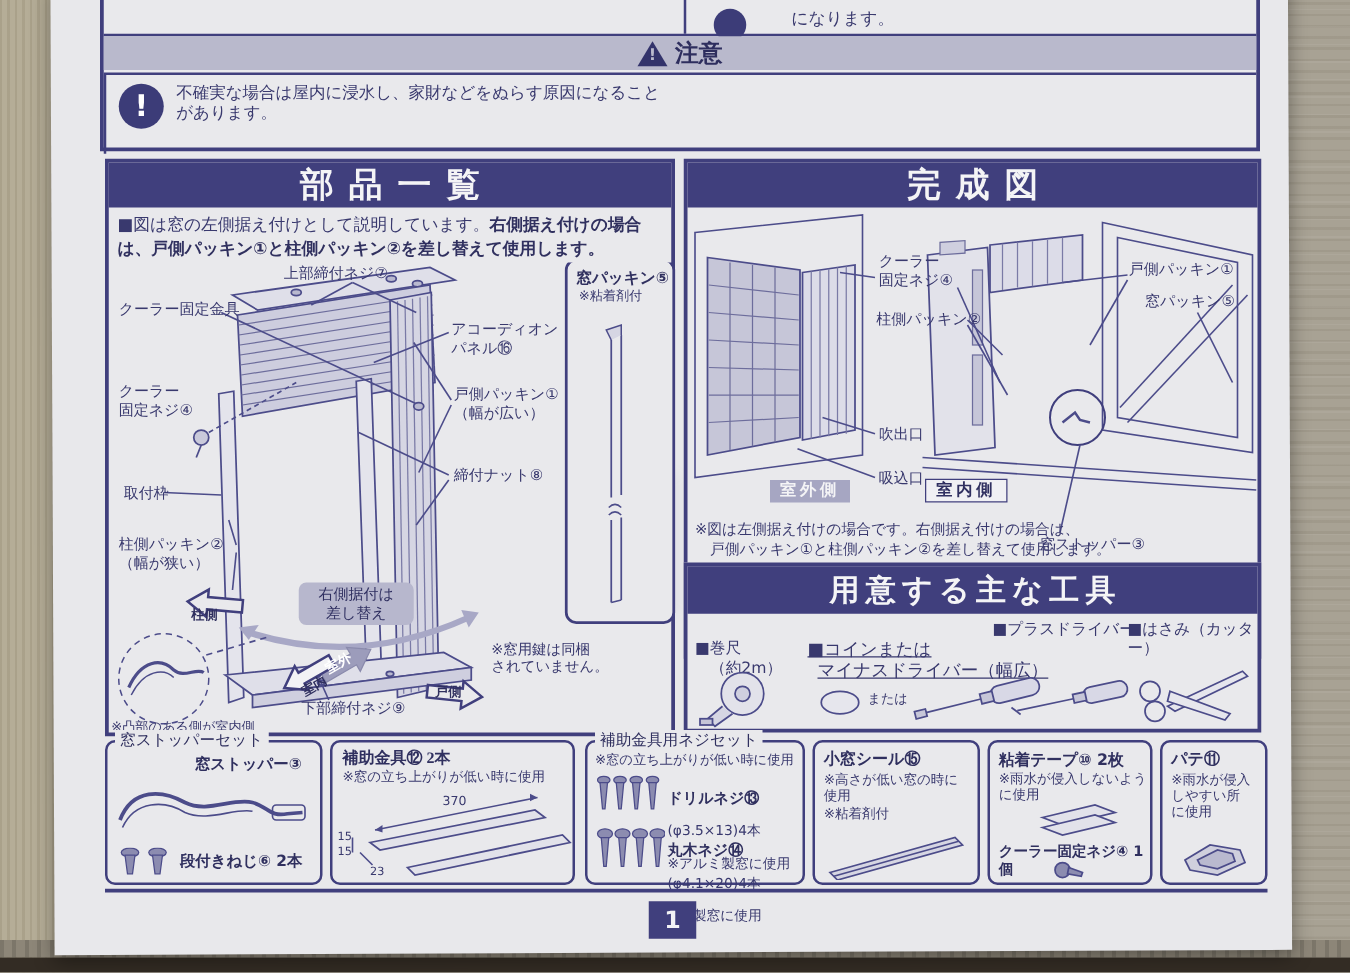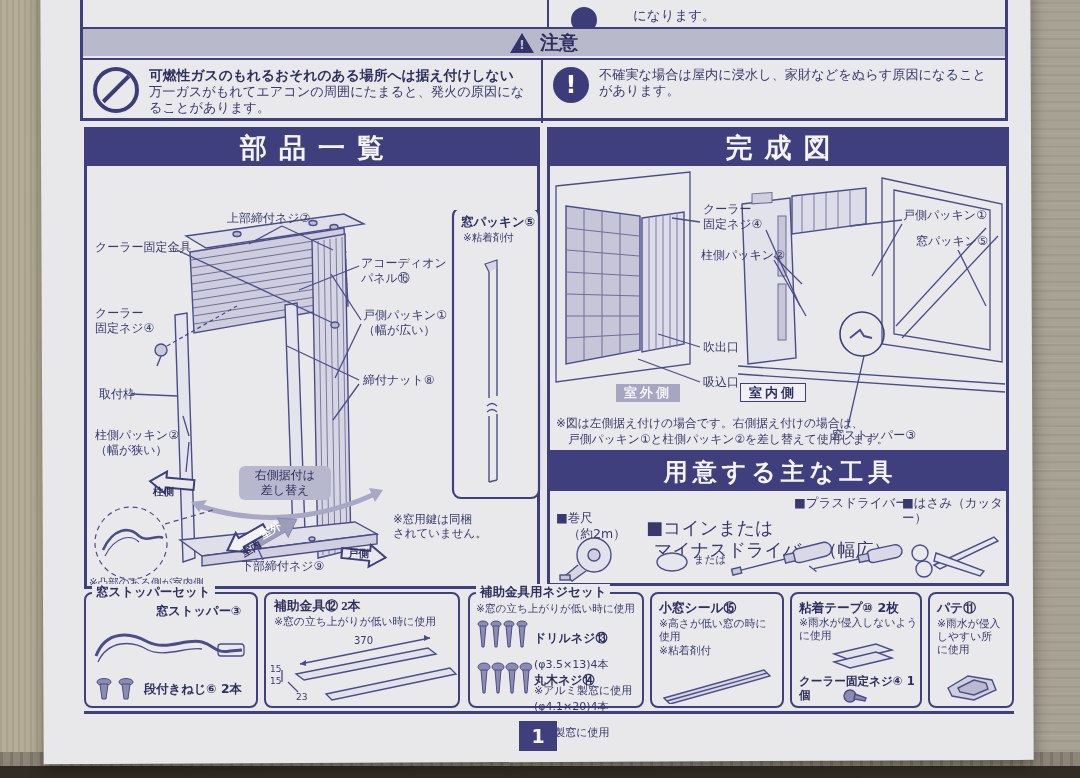--- a/index.html
+++ b/index.html
@@ -20,21 +20,21 @@
   .ghost{position:absolute;background:rgba(120,120,175,.12);filter:blur(5px);}
   
   .panel{position:absolute;border:3px solid #403f7d;background:#e9e9ec;box-sizing:border-box;}
   .hband{background:#403f7d;color:#f4f4f6;font-weight:bold;text-align:center;
          display:flex;align-items:center;justify-content:center;}
   .lbl{position:absolute;font-size:12px;color:#39396e;line-height:1.22;white-space:pre-line;}
   .bold{font-weight:bold;color:#30305f;}
   .note{font-size:11px;}
   .abox{position:absolute;top:592px;height:116px;border:2.5px solid #403f7d;border-radius:8px;
         background:#e9e9ec;box-sizing:border-box;}
-  .legend{position:absolute;top:-10px;left:6px;background:#e9e9ec;padding:0 4px;font-weight:bold;
+  .legend{position:absolute;top:-10px;left:6px;background:#e9e9ec;padding:0 4px;font-weight:normal;
           font-size:12.5px;color:#30305f;white-space:nowrap;text-align:right;}
   .vline{stroke:#4c4c8a;stroke-width:1.3;fill:none;}
   .shape{stroke:#4c4c8a;stroke-width:1.4;}
   svg text{font-family:"DejaVu Sans",sans-serif;}
   
   .c-icon-no{width:38px;height:38px;border:4px solid #3c3c78;border-radius:50%;position:relative;flex:none;}
   .c-icon-no::after{content:"";position:absolute;left:1px;top:16px;width:36px;height:4px;background:#3c3c78;
                     transform:rotate(-45deg);}
   .c-icon-ex{width:36px;height:36px;border-radius:50%;background:#3c3c78;color:#fff;font-weight:bold;
              font-size:24px;display:flex;align-items:center;justify-content:center;flex:none;}
@@ -63,41 +63,37 @@
     </div>
 
     <div class="hband" style="position:absolute;left:0;top:86px;width:100%;height:27px;background:#b9b9cc;color:#2e2e5e;font-size:19px;">
       <span class="warn-tri">
           <span>!</span>
         </span>
       <span>注意</span>
     </div>
 
     <div style="position:absolute;left:0;top:115px;width:100%;height:63px;border-top:2px solid #403f7d;display:flex;">
-      <div style="width:464px;display:flex;gap:10px;padding:7px 6px 0 10px;box-sizing:border-box;">
-        <div class="c-icon-no"></div>
-        <div>
-          <div class="lbl bold" style="position:static;font-size:13.8px;">可燃性ガスのもれるおそれのある場所へは据え付けしない</div>
-          <div class="lbl" style="position:static;font-size:13.2px;width:380px;">万一ガスがもれてエアコンの周囲にたまると、発火の原因になることがあります。</div>
-        </div>
-      </div>
       <div style="flex:1;border-left:2.5px solid #403f7d;display:flex;gap:10px;padding:7px 6px 0 10px;box-sizing:border-box;">
         <div class="c-icon-ex">
             <span>!</span>
           </div>
         <div>
           <div class="lbl" style="position:static;font-size:13.2px;width:400px;">不確実な場合は屋内に浸水し、家財などをぬらす原因になることがあります。</div>
         </div>
       </div>
     </div>
   </div>
 
   <div class="panel" style="left:84px;top:127px;width:456px;height:462px;">
     <div class="hband" style="height:36px;font-size:27px;letter-spacing:12px;text-indent:12px;">
       <span>部品一覧</span>
+    </div>
+    <div class="lbl" style="left:7px;top:42px;width:440px;font-size:13.4px;line-height:1.38;white-space:normal;">
+      <span>■図は窓の左側据え付けとして説明しています。</span><span class="bold">右側据え付けの場合は、戸側パッキン①と柱側パッキン②を差し替えて使用します。</span>
     </div>
 
     <div style="position:absolute;left:0;top:80px;width:455px;height:380px;">
       <svg width="455" height="380" viewBox="0 0 455 380" style="position:absolute;left:0;top:0;">
 
         <polygon class="shape" points="99,26 257,4 277,14 119,38" fill="#dfdfe9"></polygon>
         <ellipse class="shape" cx="150" cy="24" rx="4" ry="2.5" fill="#b9b9cf"></ellipse>
         <ellipse class="shape" cx="226" cy="13" rx="4" ry="2.5" fill="#b9b9cf"></ellipse>
         <ellipse class="shape" cx="247" cy="17" rx="4" ry="2.5" fill="#b9b9cf"></ellipse>
 
@@ -295,21 +291,21 @@
     <div style="position:absolute;left:0;top:38px;width:456px;height:95px;">
       <div class="lbl" style="left:6px;top:4px;font-size:12.5px;">
         <span>■巻尺</span><br><span style="margin-left:12px;">（約2m）</span>
       </div>
       <svg width="78" height="52" viewBox="0 0 78 52" style="position:absolute;left:6px;top:40px;">
         <circle class="shape" cx="38" cy="24" r="17" fill="#e2e2ea"></circle>
         <circle class="shape" cx="38" cy="24" r="6" fill="#cfcfdf"></circle>
         <path class="shape" d="M22,34 L10,44 L16,50 L30,40" fill="#d6d6e3"></path>
         <rect class="shape" x="4" y="44" width="10" height="5" fill="#c6c6d8"></rect>
       </svg>
-      <div class="lbl" style="left:96px;top:4px;font-size:18px;">
+      <div class="lbl" style="left:96px;top:4px;font-size:14px;text-decoration:underline;">
         <span>■コインまたは</span><br><span style="margin-left:8px;">マイナスドライバー（幅広）</span>
       </div>
       <svg width="36" height="22" viewBox="0 0 36 22" style="position:absolute;left:104px;top:60px;">
         <ellipse class="shape" cx="18" cy="11" rx="15" ry="9" fill="#e6e6ed"></ellipse>
       </svg>
       <span class="lbl" style="left:144px;top:62px;font-size:10.5px;">または</span>
       <svg width="120" height="42" viewBox="0 0 120 42" style="position:absolute;left:172px;top:44px;">
         <g transform="rotate(-14 60 30)">
           <rect class="shape" x="72" y="18" width="40" height="14" rx="7" fill="#d8d8e6"></rect>
           <rect class="shape" x="64" y="21" width="10" height="8" fill="#c6c6d8"></rect>

